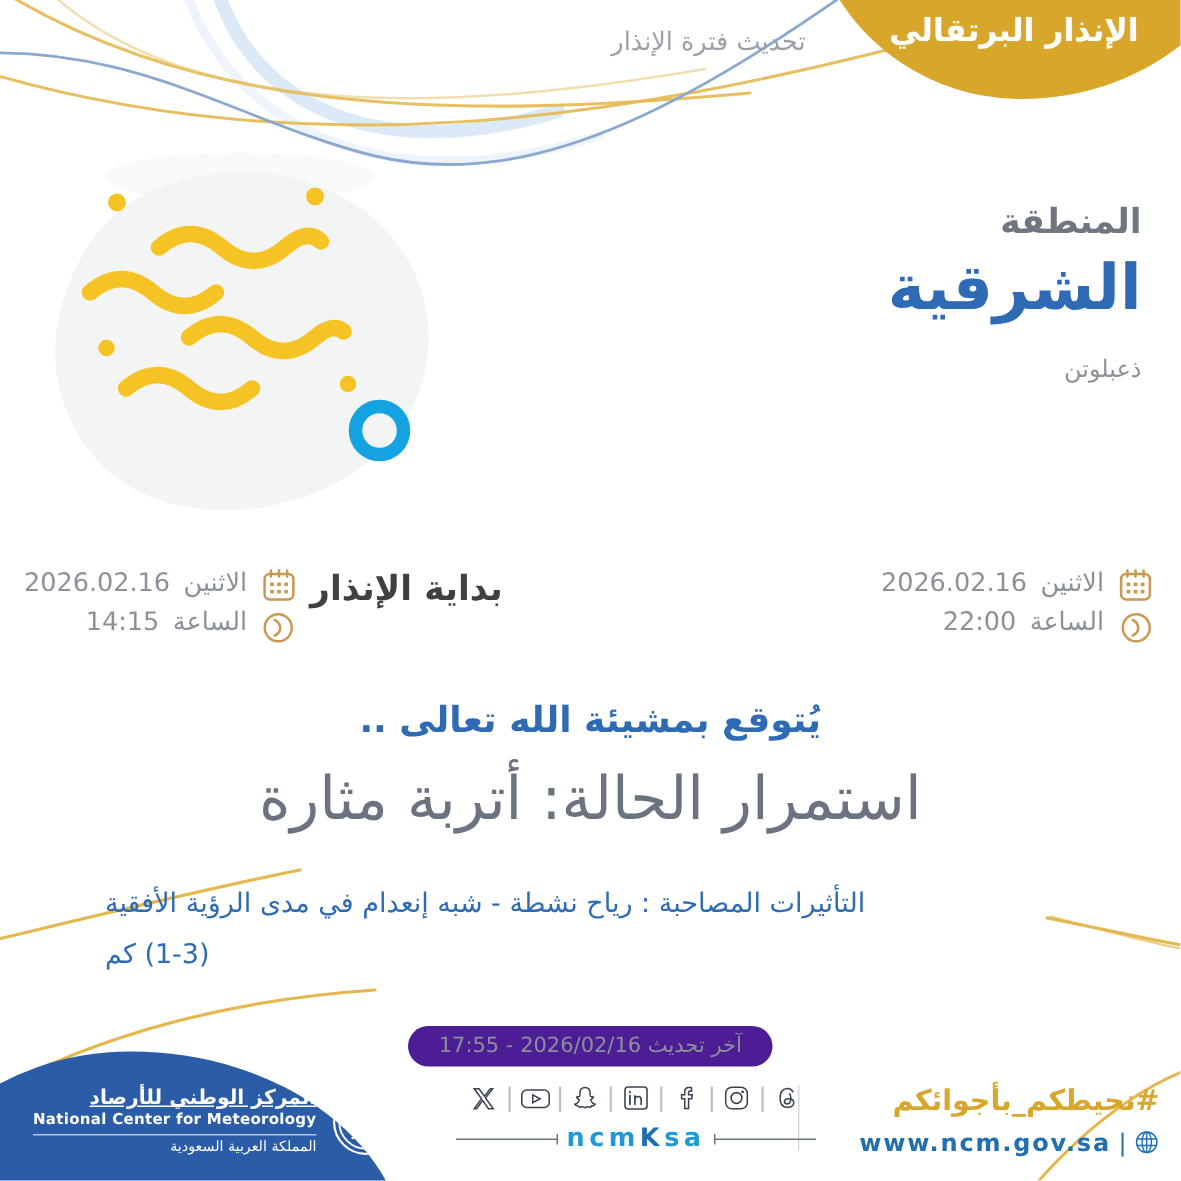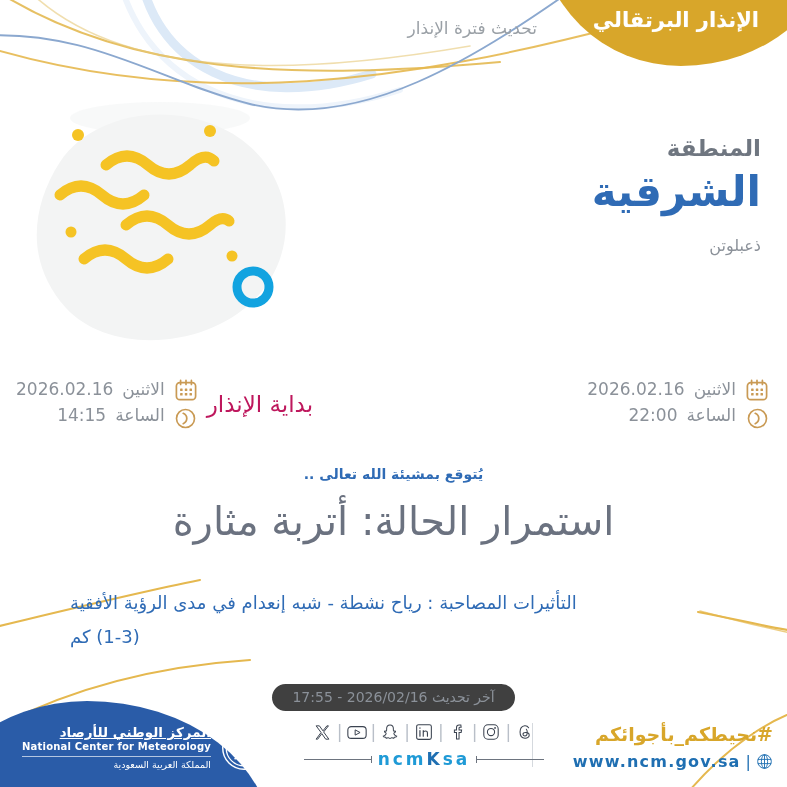--- a/index.html
+++ b/index.html
@@ -96,26 +96,25 @@
     z-index:5;
   }
   .win {
     display:flex;
     flex-direction:row;
     align-items:flex-start;
     gap:9px;
     direction:rtl;
   }
   .win-title {
-    color:#be185d;
+    color:#404040;
     font-size:23px;
-    font-weight:normal;
+    font-weight:bold;
     white-space:nowrap;
     padding-top:6px;
-    margin-top:11px;
   }
   .win-icons {
     display:flex;
     flex-direction:column;
     gap:5px;
     align-items:center;
     padding-top:4px;
   }
   .win-vals {
     display:flex;
@@ -136,21 +135,21 @@
 
   
   .forecast {
     position:absolute;
     top:466px; left:0; right:0;
     text-align:center;
     z-index:5;
   }
   .forecast-lead {
     color:#2f6bb5;
-    font-size:14px;
+    font-size:24px;
     font-weight:bold;
     letter-spacing:0;
   }
   .forecast-head {
     color:#6b7280;
     font-size:40px;
     font-weight:normal;
     margin-top:13px;
     line-height:1.3;
   }
@@ -166,21 +165,21 @@
   }
 
   
   .last-update {
     position:absolute;
     top:684px; left:0; right:0;
     display:flex; justify-content:center;
     z-index:5;
   }
   .last-update span {
-    background:#404040;
+    background:#4c1d95;
     color:#8b9199;
     border-radius:14px;
     padding:5px 20px 6px;
     font-size:14px;
     white-space:nowrap;
   }
 
   
   .footer-blob {
     position:absolute;

